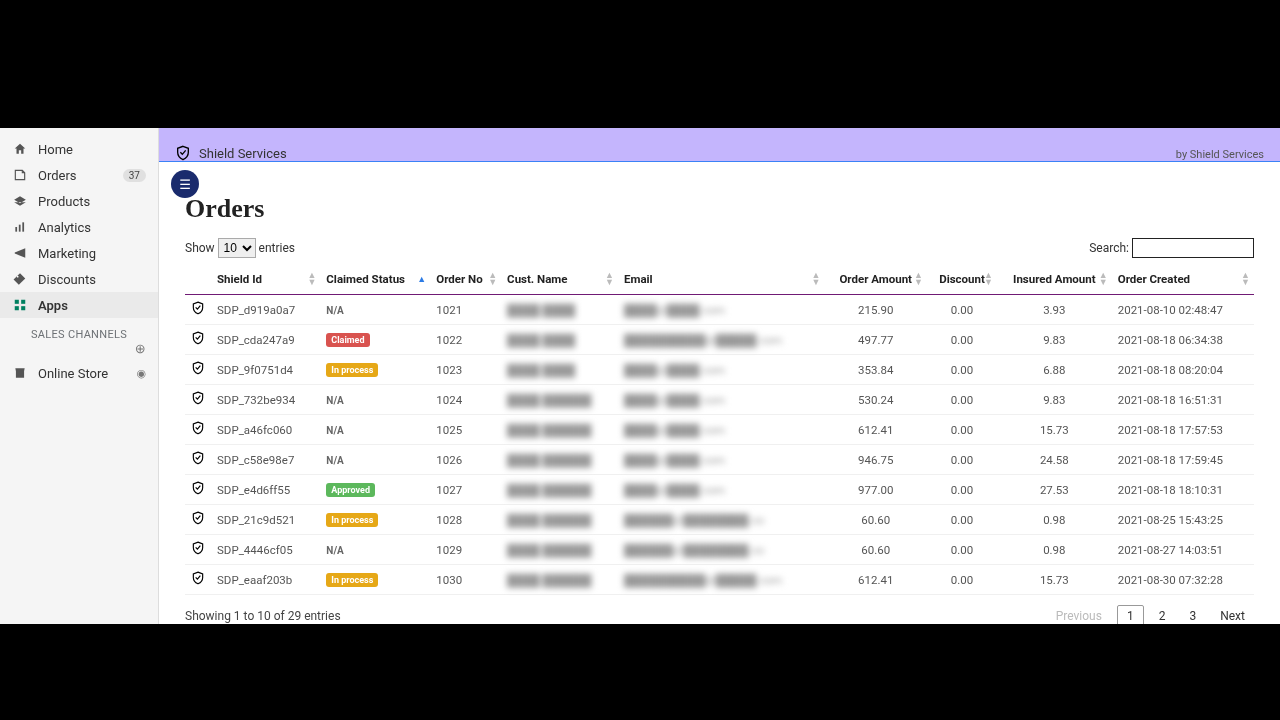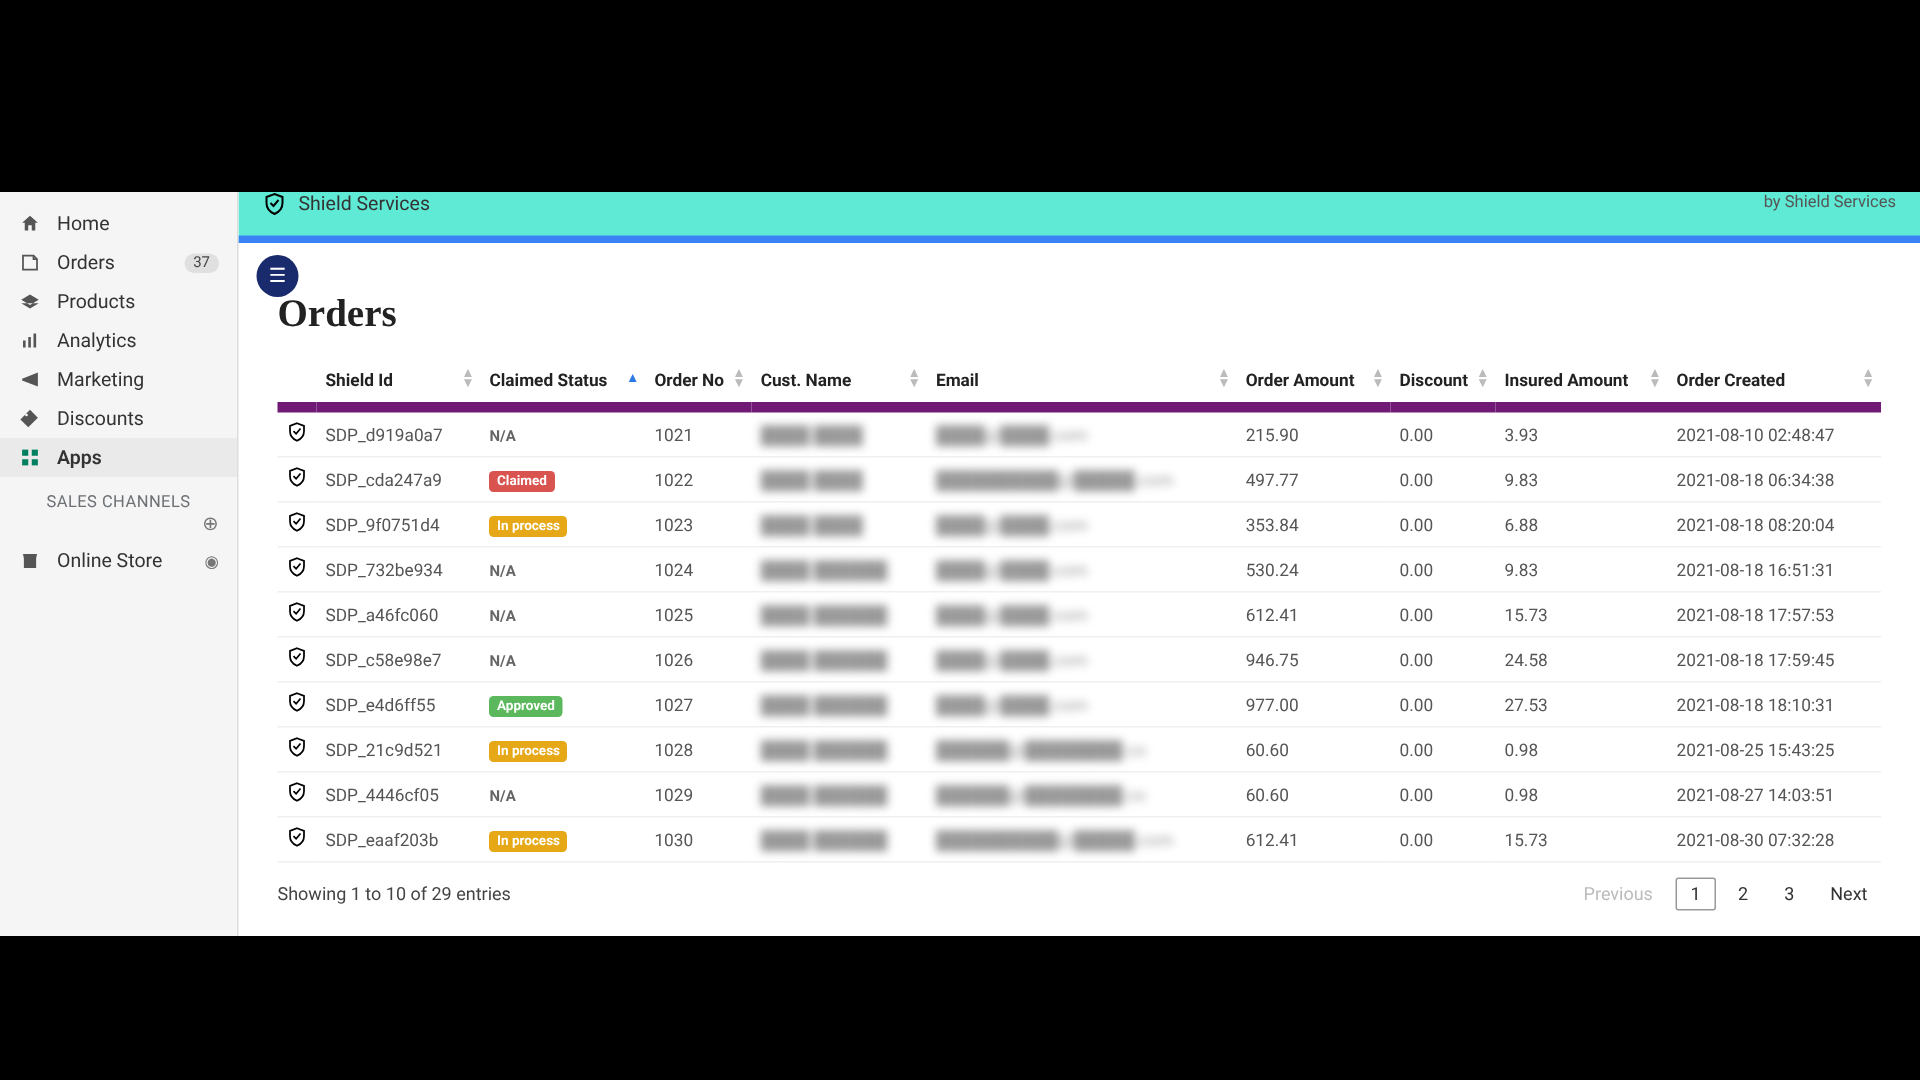--- a/index.html
+++ b/index.html
@@ -11,34 +11,34 @@
 .nav-item.active { background: #eaeaea; font-weight: 600; }
 .nav-icon { width: 16px; height: 16px; margin-right: 10px; display:flex; align-items:center; justify-content:center; font-size:13px; color:#555; }
 .nav-item.active .nav-icon { color:#008060; }
 .nav-badge { margin-left: auto; background: #e0e0e0; border-radius: 10px; padding: 1px 6px; font-size: 10px; color: #444; }
 .section-header { display:flex; align-items:center; padding: 10px 12px 4px; font-size: 11px; color: #6d7175; letter-spacing:0.3px;flex-direction:column; }
 .section-header .plus { margin-left:auto; color:#777; font-size:13px; }
 .channel-item { display:flex; align-items:center; padding:5px 12px; cursor:pointer; }
 .channel-item .eye { margin-left:auto; font-size:11px; color:#777; }
 
 .main { flex: 1; background: #fff; border-left: 1px solid #ddd; display:flex; flex-direction:column; overflow:hidden; }
-.topbar { height: 34px; border-bottom: 5px solid #3b82f6; display:flex; align-items:flex-start; padding: 0 16px; font-size: 13px; color:#333; background:#5eead4; }
+.topbar { height: 34px; border-bottom: 1px solid #3b82f6; display:flex; align-items:flex-end; padding: 0 16px; font-size: 13px; color:#333; background:#c4b5fd; }
 .topbar .brand { display:flex; align-items:center; gap:8px; }
 .topbar .by { margin-left:auto; font-size:11px; color:#555; }
 
 .content { padding: 10px 26px; flex:1; overflow:auto; position:relative; }
 .circle-btn { width:28px; height:28px; border-radius:50%; background:#1a2b6d; color:#fff; display:flex; align-items:center; justify-content:center; font-size:13px; margin-left:-14px; margin-top:-2px; margin-bottom:-4px; }
 h1.page-title { font-size: 26px; font-weight:600; color:#222; margin:0 0 14px 0; font-family: Georgia, 'Times New Roman', serif; }
 .table-controls { display:flex; justify-content:space-between; align-items:center; font-size:12px; color:#333; margin-bottom:6px; }
 .table-controls select { border:1px solid #aaa; font-size:12px; padding:1px; }
 .search-box input { border:1px solid #222; width:122px; height:20px; font-size:12px; padding:2px 4px; }
 
 table { width:100%; border-collapse:collapse; font-size:11.5px; color:#555; }
-thead th { text-align:left; font-weight:700; color:#222; padding:8px 6px; border-bottom:7px solid #701a75; position:relative; white-space:nowrap; }
-th.num, td.num { text-align:left; }
+thead th { text-align:left; font-weight:700; color:#222; padding:8px 6px; border-bottom:1px solid #701a75; position:relative; white-space:nowrap; }
+th.num, td.num { text-align:center; }
 .sort-ind { position:absolute; right:4px; top:50%; transform:translateY(-50%); color:#bbb; font-size:9px; display:flex; flex-direction:column; line-height:7px; }
 .sort-asc { color:#2c7be5; }
 tbody td { padding:6px 6px; border-bottom:1px solid #f0f0f0; white-space:nowrap; }
 .shield-ic { width:14px; height:14px; }
 .status-badge { font-size:9px; font-weight:700; padding:2px 5px; border-radius:3px; color:#fff; display:inline-block; }
 .badge-na { color:#666; font-weight:700; font-size:10px; }
 .badge-claimed { background:#d9534f; }
 .badge-inprocess { background:#e6a817; }
 .badge-approved { background:#5cb85c; }
 .blur { filter: blur(3px); color:#999; user-select:none; }
@@ -146,20 +146,33 @@
             </svg>
           <span>Shield Services</span>
         </div>
         <div class="by">by Shield Services</div>
       </div>
 
       <div class="content">
         <div class="circle-btn">☰</div>
         <h1 class="page-title">Orders</h1>
 
+        <div class="table-controls">
+          <div>
+            <span>Show</span>
+            <select>
+              <option>10</option>
+            </select>
+            <span>entries</span>
+          </div>
+          <div class="search-box">
+            <span>Search:</span>
+            <input type="text" value="" style="">
+          </div>
+        </div>
 
         <table>
           <thead>
             <tr>
               <th style="width:26px"></th>
               <th><span>Shield Id</span><span class="sort-ind">
                     <span>▲</span>
                     <span>▼</span>
                   </span></th>
               <th><span>Claimed Status</span><span class="sort-ind">

